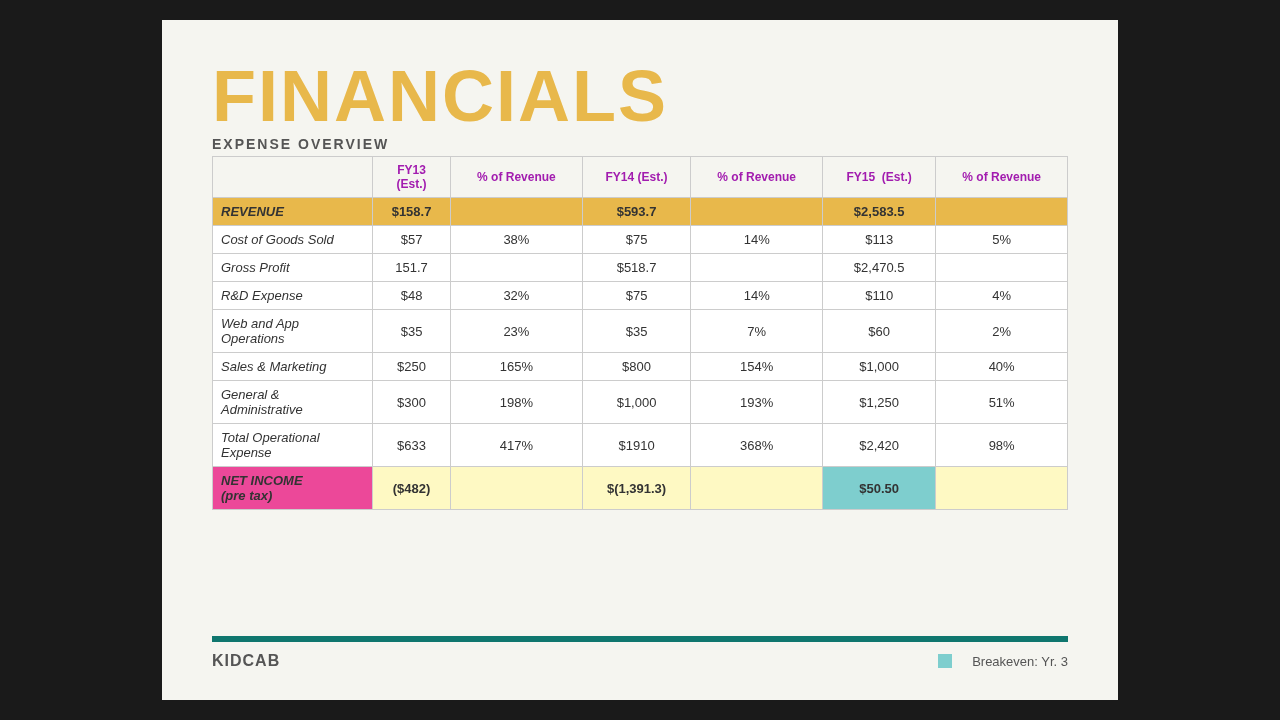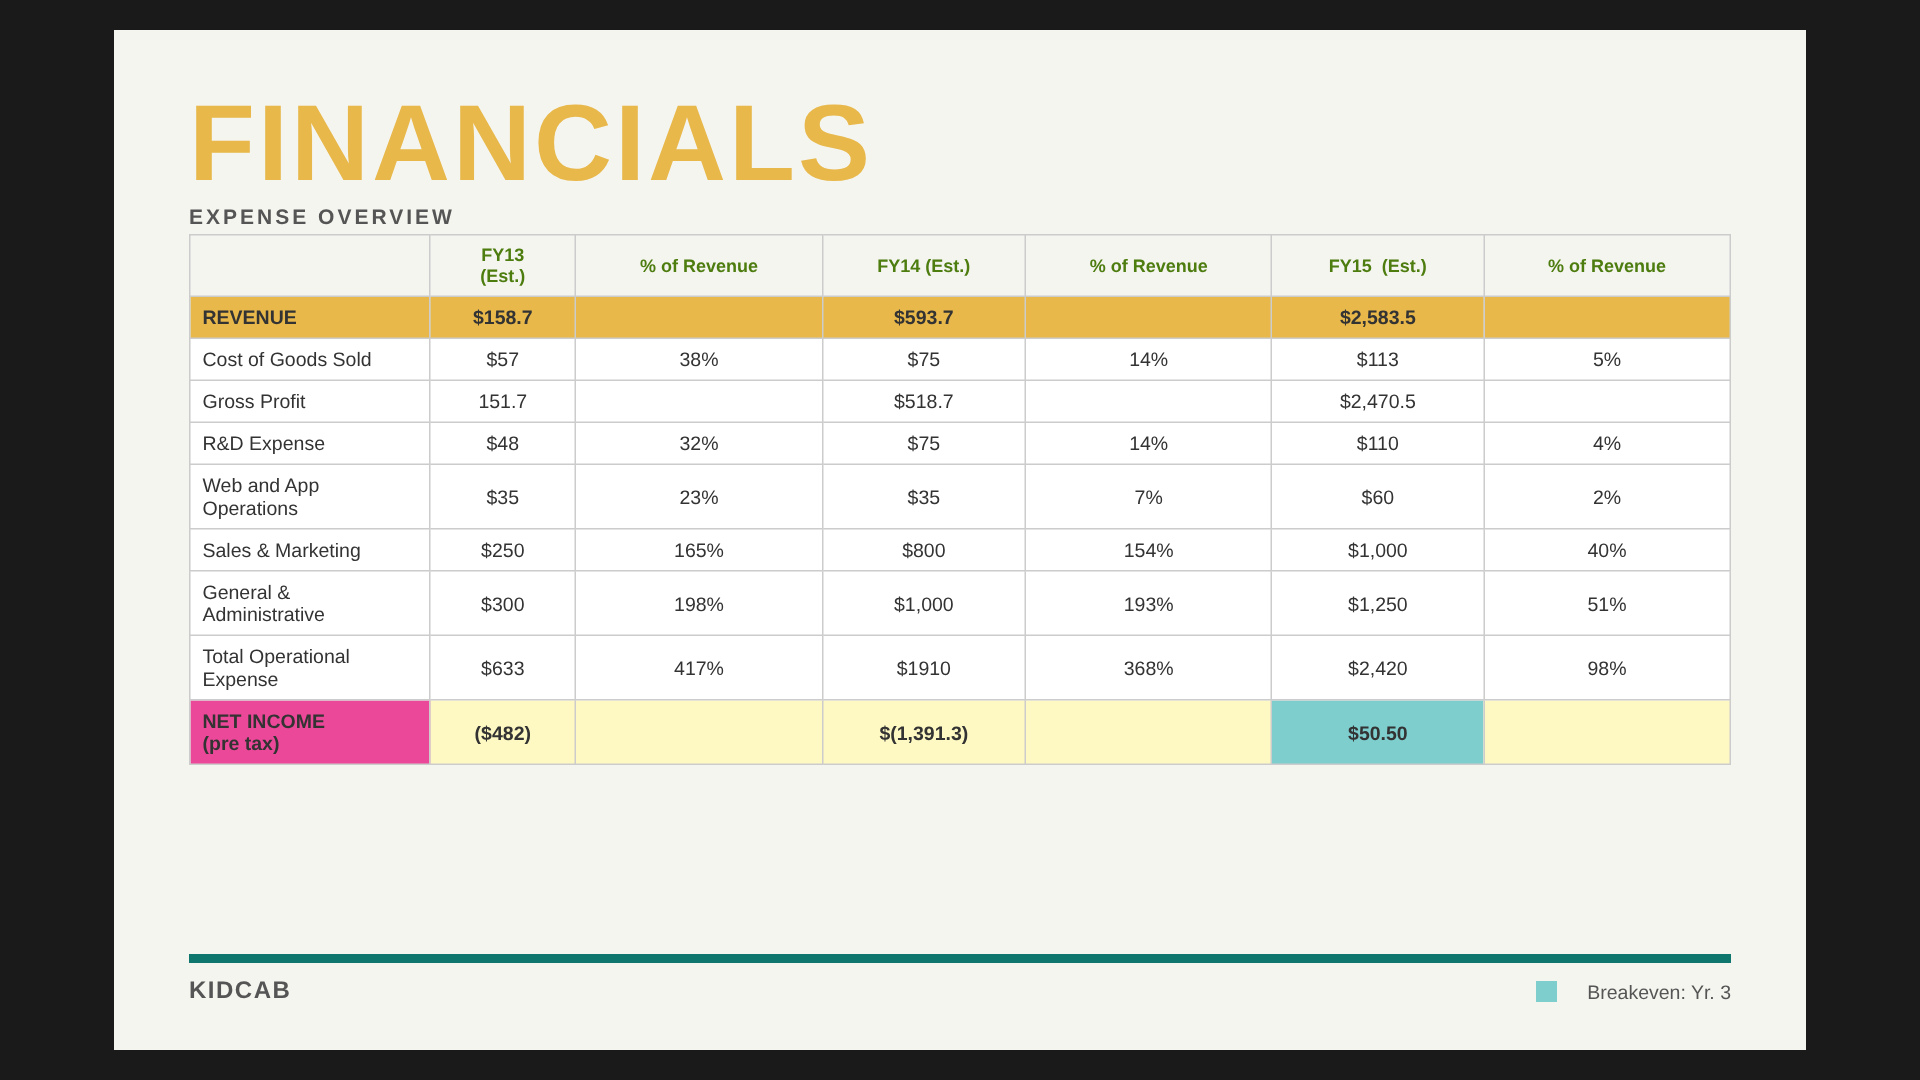--- a/index.html
+++ b/index.html
@@ -6,21 +6,21 @@
     body {
       width: 1280px;
       height: 720px;
       background: #1a1a1a;
       display: flex;
       align-items: center;
       justify-content: center;
       font-family: Arial, sans-serif;
     }
     .slide {
-      width: 1128px;
+      width: 956px;
       height: 680px;
       background: #f5f5f0;
       padding: 40px 50px 30px 50px;
       position: relative;
       display: flex;
       flex-direction: column;
     }
     .main-title {
       font-size: 72px;
       font-weight: 900;
@@ -46,31 +46,32 @@
     }
     th, td {
       border: 1px solid #ccc;
       padding: 6px 8px;
       text-align: center;
       vertical-align: middle;
     }
     td:first-child {
       text-align: left;
       width: 160px;
+      font-style: italic;
     }
     th:first-child {
       text-align: left;
     }
     thead tr {
       background: #f5f5f0;
     }
     th {
       font-weight: 600;
       font-size: 12px;
-      color: #4d7c0f;
+      color: #a21caf;
       background: #f5f5f0;
     }
     .row-revenue td {
       background: #e8b84b;
       font-weight: 700;
       color: #333;
     }
     .row-net-income td {
       background: #fef9c3;
       font-weight: 700;

